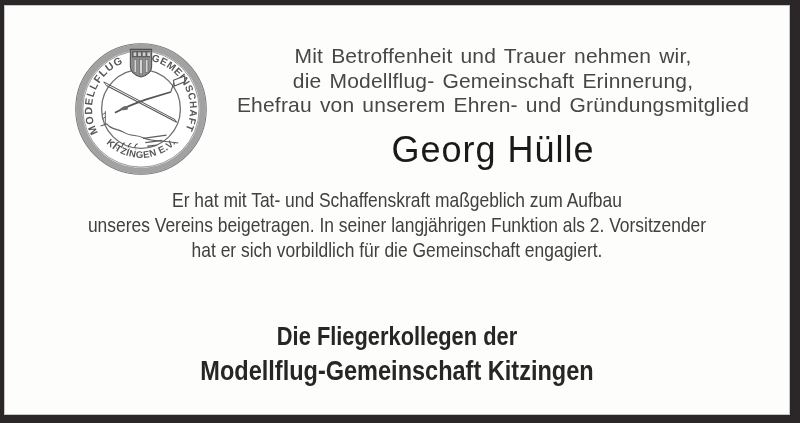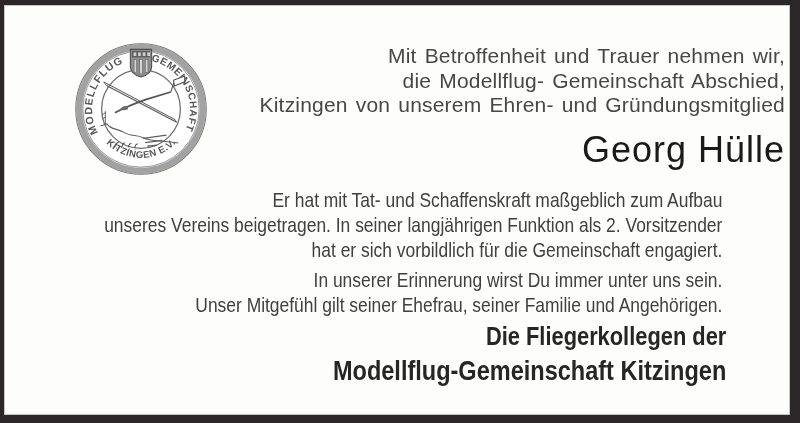--- a/index.html
+++ b/index.html
@@ -19,21 +19,21 @@
     border:1px solid #c6c6c6;
     box-sizing:border-box;
     overflow:hidden;
   }
   
   #seal{
     position:absolute;left:70px;top:37px;
     width:132px;height:132px;
   }
   
-  .block{position:absolute;left:0;right:0;text-align:right;}
+  .block{position:absolute;left:0;right:0;text-align:center;}
   .hdr-zone{left:196px;right:4px;}
   .intro{
     top:38px;
     font-size:21px;line-height:24.5px;
     color:#474747;
     letter-spacing:0.2px;word-spacing:2px;
   }
   .deceased-name{
     top:121px;
     font-size:36px;line-height:46px;
@@ -127,36 +127,32 @@
         <g fill="none" stroke="#5f5f5f" stroke-width="1.2">
           <path d="M64 89.5 L86 86.5"></path>
           <path d="M66 93.5 L82 91.5"></path>
           <path d="M68 97 L77 96"></path>
         </g>
       </svg>
     </div>
 
     <div class="block hdr-zone intro">
       <div>Mit Betroffenheit und Trauer nehmen wir,</div>
-      <div>die Modellflug- Gemeinschaft Abschied,</div>
-      <div>Kitzingen von unserem Ehren- und Gründungsmitglied</div>
+      <div>die Modellflug- Gemeinschaft Erinnerung,</div>
+      <div>Ehefrau von unserem Ehren- und Gründungsmitglied</div>
     </div>
 
     <div class="block hdr-zone deceased-name">Georg Hülle</div>
 
     <div class="block body-par tribute">
       <span class="cond">Er hat mit Tat- und Schaffenskraft maßgeblich zum Aufbau</span>
       <span class="cond">unseres Vereins beigetragen. In seiner langjährigen Funktion als 2. Vorsitzender</span>
       <span class="cond">hat er sich vorbildlich für die Gemeinschaft engagiert.</span>
     </div>
 
-    <div class="block body-par remembrance">
-      <span class="cond">In unserer Erinnerung wirst Du immer unter uns sein.</span>
-      <span class="cond">Unser Mitgefühl gilt seiner Ehefrau, seiner Familie und Angehörigen.</span>
-    </div>
 
     <div class="block signoff signoff-1">
       <span class="cond-b">Die Fliegerkollegen der</span>
     </div>
     <div class="block signoff signoff-2">
       <span class="cond-b">Modellflug-Gemeinschaft Kitzingen</span>
     </div>
 
   </div>
 </div>

